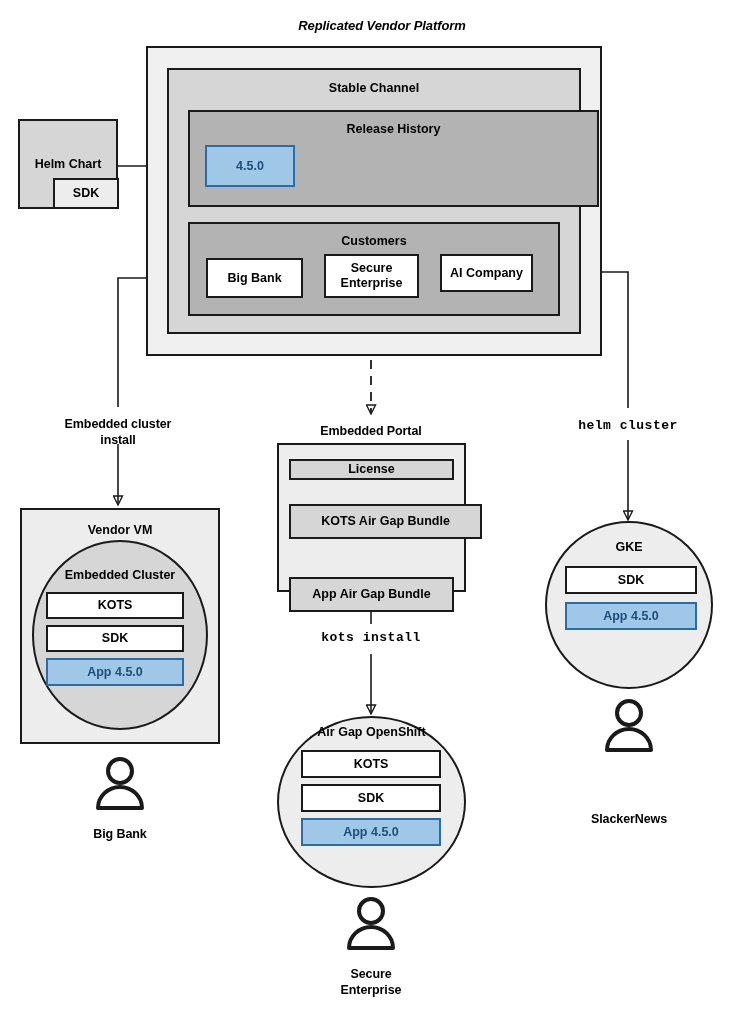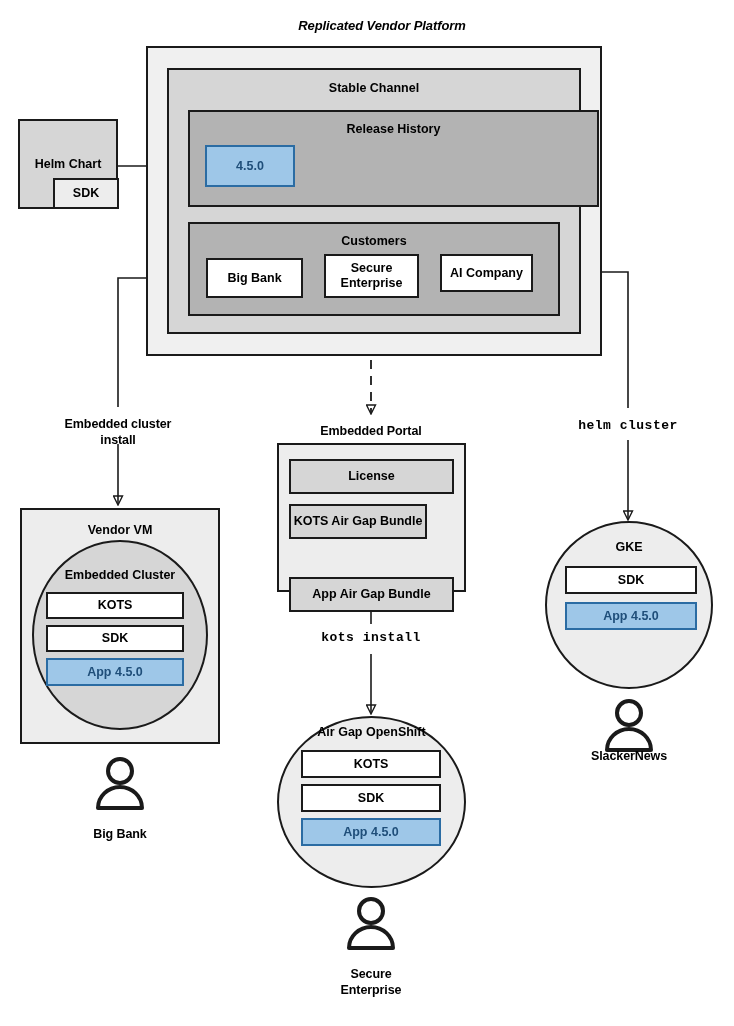--- a/index.html
+++ b/index.html
@@ -134,24 +134,24 @@
     <span>SDK</span>
   </div>
 
   <div class="lbl" style="left:38px; top:416px; width:160px;">Embedded cluster
 install</div>
   <div class="lbl mono" style="left:548px; top:418px; width:160px;">helm cluster</div>
   <div class="lbl mono" style="left:291px; top:630px; width:160px;">kots install</div>
 
   <div class="lbl" style="left:291px; top:423px; width:160px;">Embedded Portal</div>
   <div class="box b-lgrey" style="left:277px; top:443px; width:189px; height:149px;"></div>
-  <div class="box b-grey ctr" style="left:289px; top:459px; width:165px; height:35px;">
+  <div class="box b-grey ctr" style="left:289px; top:459px; width:165px; height:21px;">
     <span>License</span>
   </div>
-  <div class="box b-grey ctr" style="left:289px; top:504px; width:138px; height:35px;text-align:center;">
+  <div class="box b-grey ctr" style="left:289px; top:504px; width:193px; height:35px;text-align:center;">
     <span>KOTS Air Gap Bundle</span>
   </div>
   <div class="box b-grey ctr" style="left:289px; top:549px; width:165px; height:35px;margin-top:28px;">
     <span>App Air Gap Bundle</span>
   </div>
 
   <div class="box b-lgrey" style="left:20px; top:508px; width:200px; height:236px;">
     <div class="hdr" style="left:0; top:13px;">Vendor VM</div>
   </div>
   <div class="ell e-grey" style="left:32px; top:540px; width:176px; height:190px;"></div>
@@ -197,15 +197,15 @@
     <span>SDK</span>
   </div>
   <div class="box b-blue ctr blue-txt" style="left:565px; top:602px; width:132px; height:28px;">
     <span>App 4.5.0</span>
   </div>
 
   <svg class="person" style="left:599px; top:698px;" width="60" height="60" viewBox="0 0 60 60">
     <circle cx="30" cy="15" r="12" fill="none" stroke="#1a1a1a" stroke-width="4"></circle>
     <path d="M8,52 a22,21 0 0 1 44,0 Z" fill="none" stroke="#1a1a1a" stroke-width="4" stroke-linejoin="round"></path>
   </svg>
-  <div class="lbl" style="left:549px; top:748px; width:160px;">SlackerNews</div>
+  <div class="lbl" style="left:549px; top:811px; width:160px;">SlackerNews</div>
 
 </div>
 
 </body></html>

